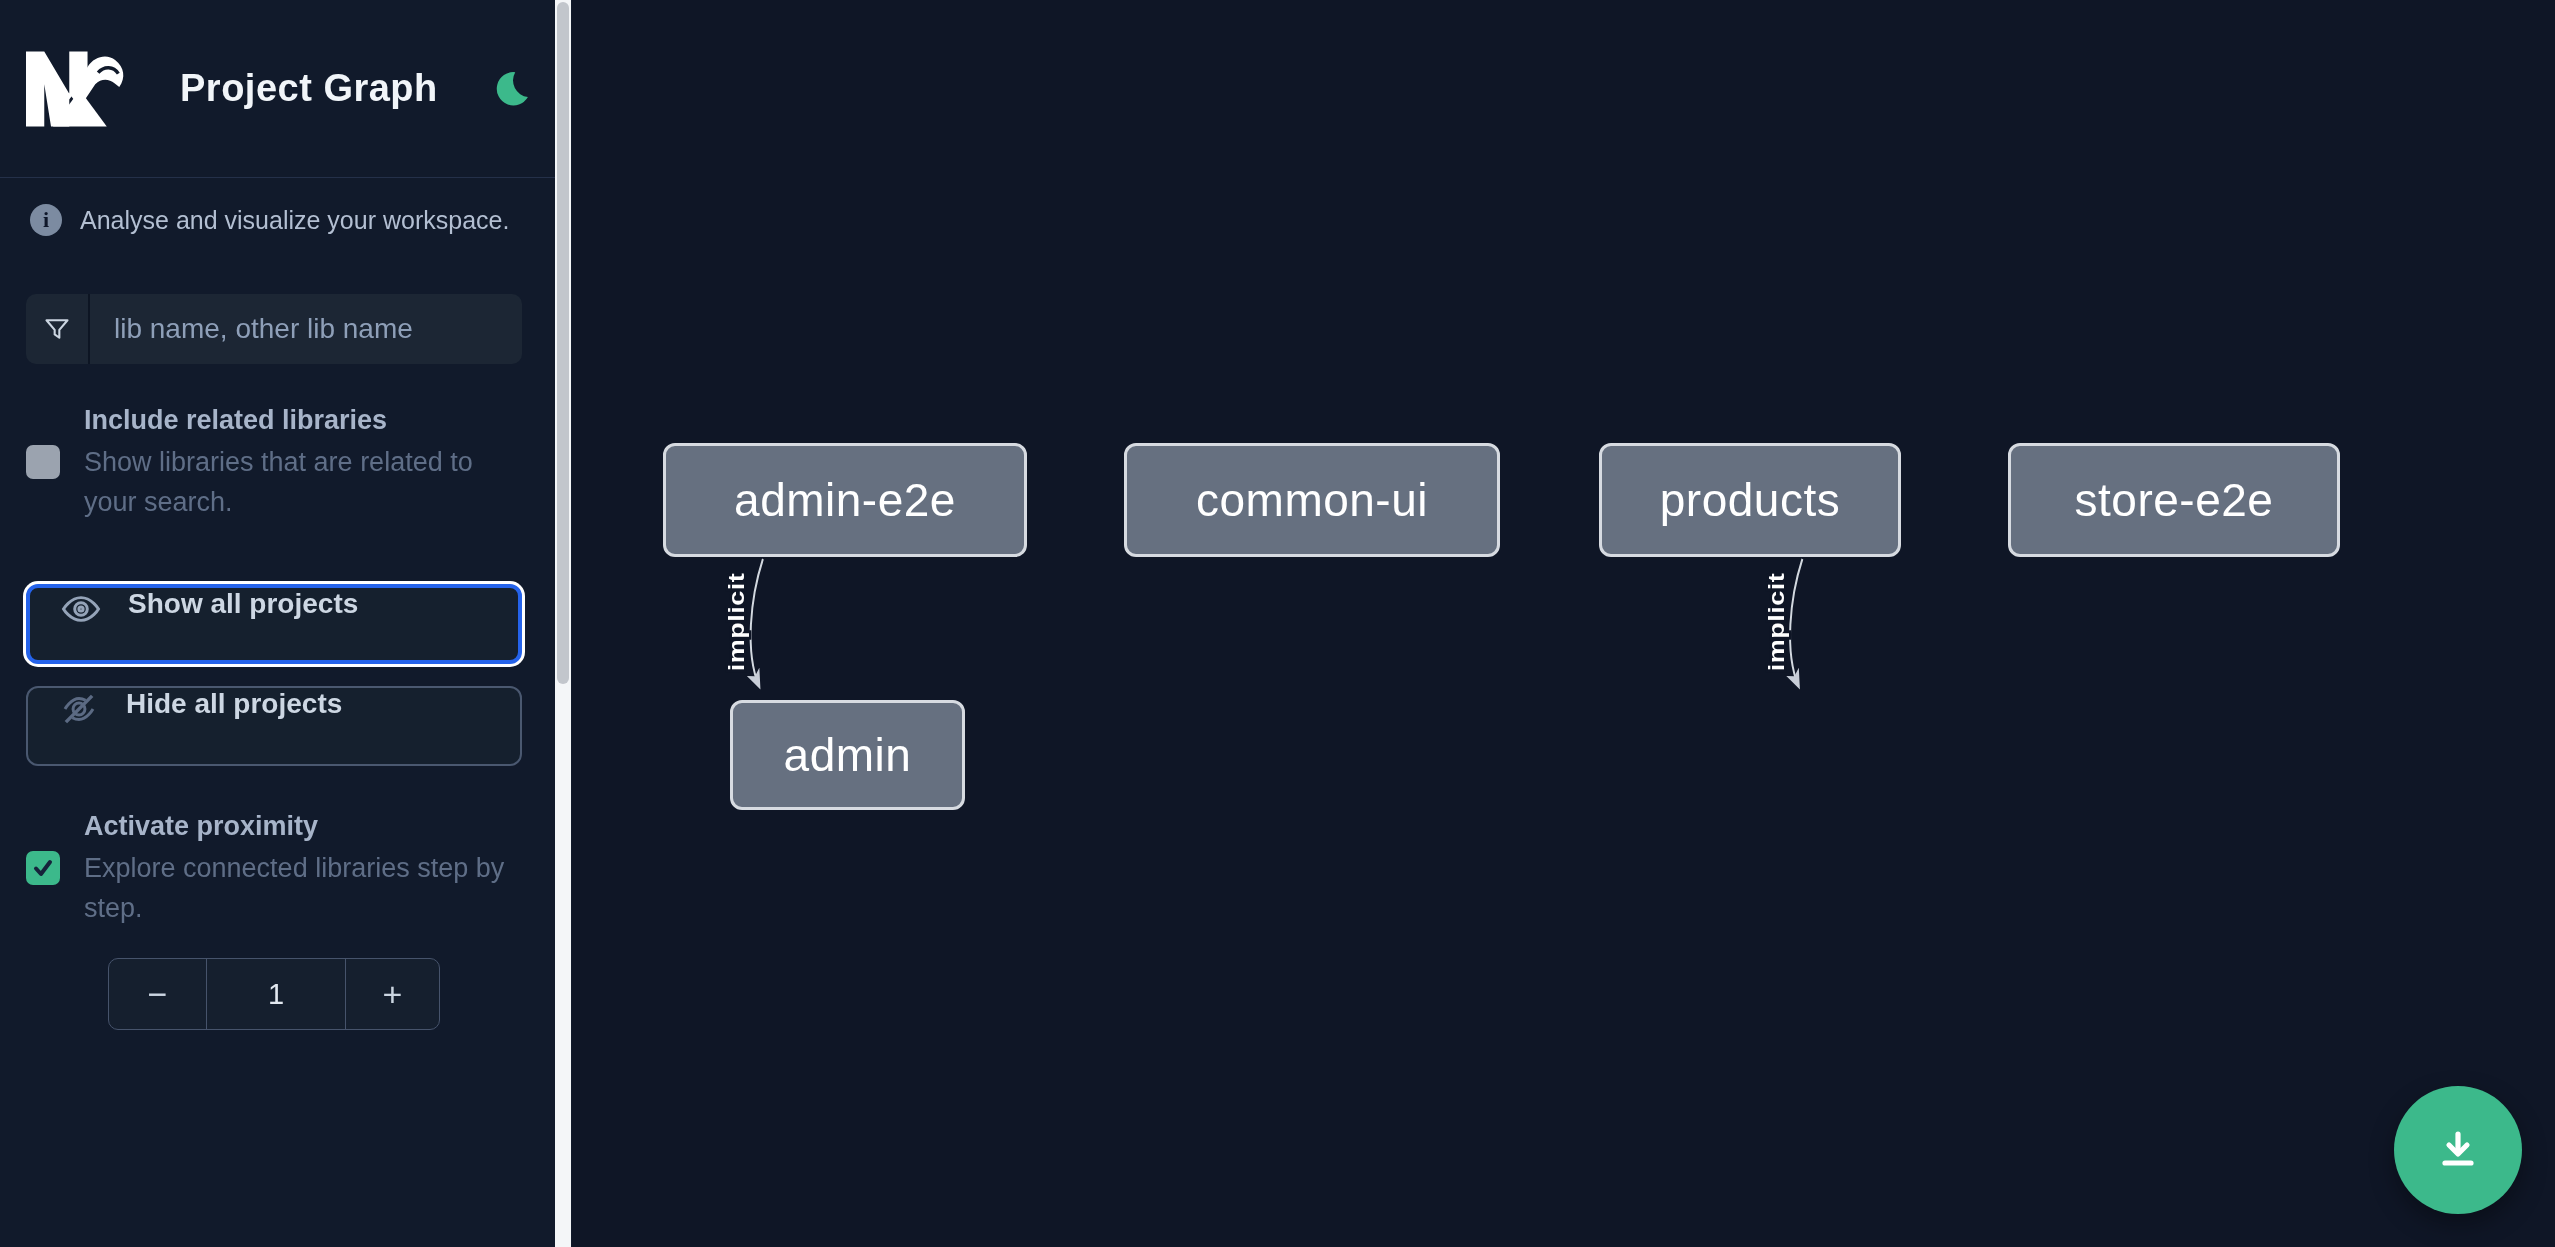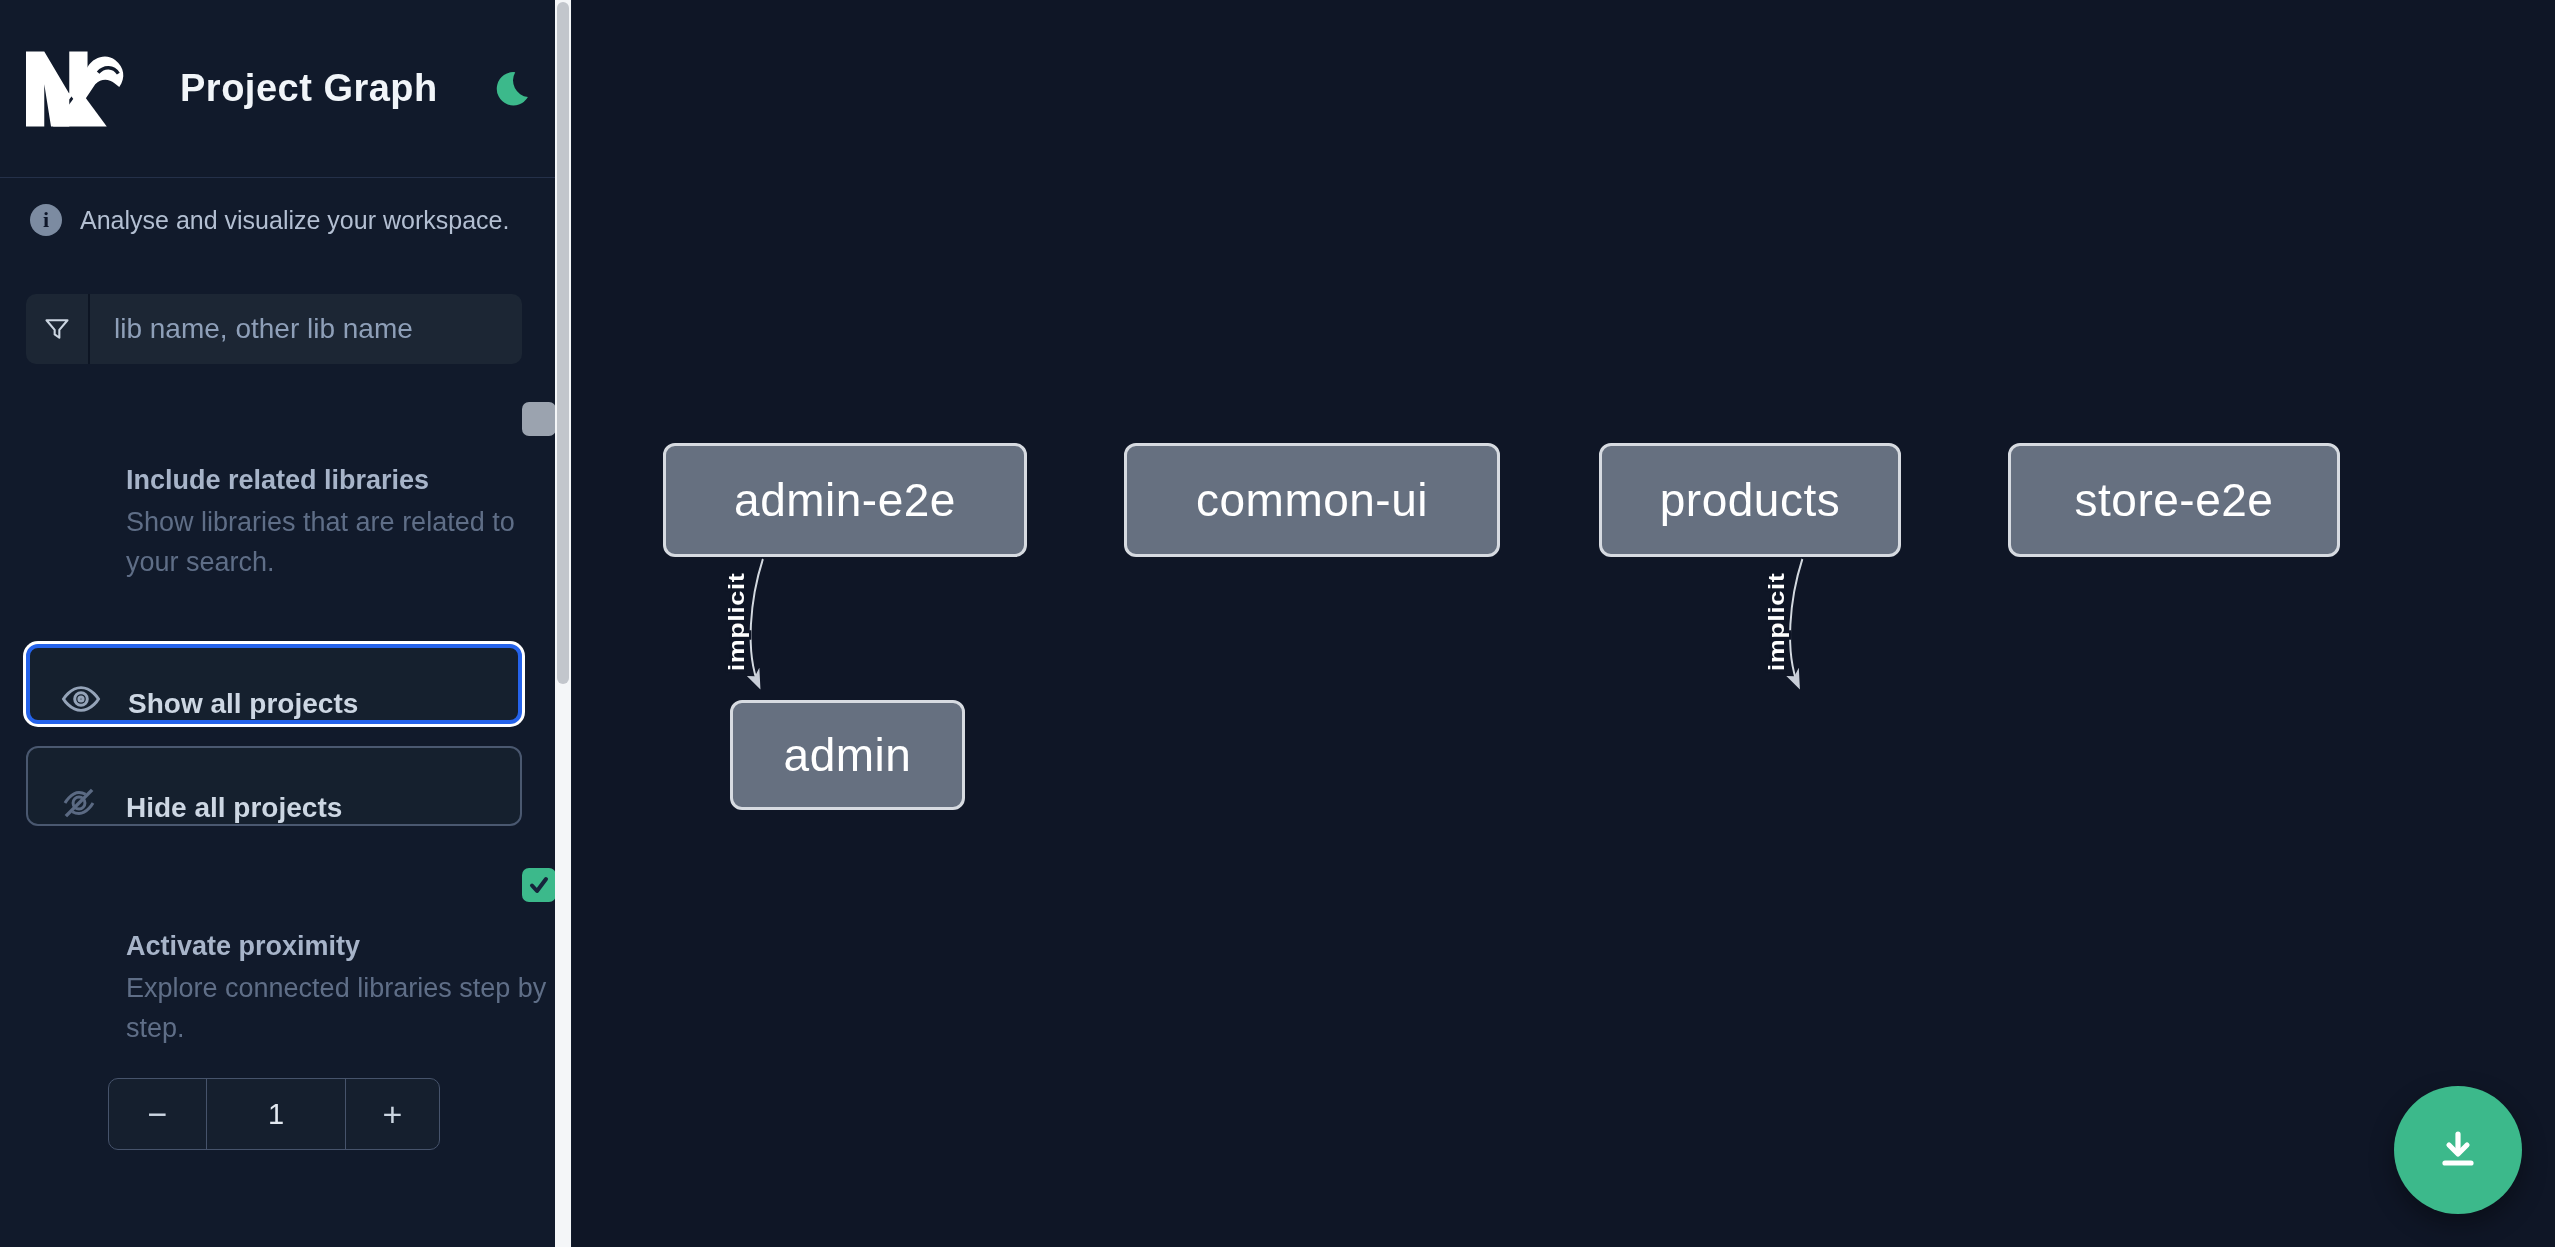--- a/index.html
+++ b/index.html
@@ -26,29 +26,29 @@
   .info-row{display:flex;align-items:center;gap:18px;padding:26px 20px 0 30px;}
   .info-icon{width:32px;height:32px;border-radius:50%;background:#7c8ba1;color:#0f172a;
     font-weight:700;font-size:22px;display:flex;align-items:center;justify-content:center;flex:0 0 auto;font-family:"Liberation Serif",serif;}
   .tagline{font-size:25px;color:#b3bfd2;}
 
   .search-box{margin:58px 0 0 26px;width:496px;height:70px;background:var(--panel);border-radius:10px;display:flex;overflow:hidden;}
   .search-icon-cell{width:64px;display:flex;align-items:center;justify-content:center;border-right:2px solid #0d1523;flex:0 0 auto;}
   .search-input{flex:1;background:transparent;border:none;outline:none;padding:0 24px;font-size:28px;color:#cbd5e1;font-family:"Liberation Sans",sans-serif;}
   .search-input::placeholder{color:var(--text-muted);}
 
-  .toggle-block{display:flex;align-items:flex-end;gap:24px;padding-left:26px;margin-top:36px;flex-direction:column;}
+  .toggle-block{display:flex;align-items:center;gap:24px;padding-left:26px;margin-top:36px;}
   .checkbox{width:34px;height:34px;border-radius:7px;margin-top:2px;flex:0 0 auto;cursor:pointer;display:flex;align-items:center;justify-content:center;}
   .cb-gray{background:#9ba3af;}
   .cb-white{background:#ffffff;}
   .cb-green{background:var(--accent-green);}
   .toggle-title{font-size:27px;font-weight:700;color:var(--text-label);line-height:40px;cursor:pointer;}
   .toggle-desc{font-size:27px;color:var(--text-desc);line-height:40px;max-width:430px;margin-top:2px;}
 
-  .sb-button{display:flex;align-items:flex-end;margin:0 0 0 26px;width:496px;height:80px;border-radius:12px;
+  .sb-button{display:flex;align-items:flex-start;margin:0 0 0 26px;width:496px;height:80px;border-radius:12px;
     background:var(--panel-btn);border:2px solid #4a5870;cursor:pointer;padding-left:30px;gap:26px;}
   .sb-button .btn-label{font-size:28px;font-weight:700;color:#cdd7e3;}
   .btn-show{margin-top:62px;border:4px solid var(--focus-blue);box-shadow:0 0 0 3px #ffffff;}
   .btn-hide{margin-top:22px;}
 
   .blk-group{margin-top:72px;}
   .blk-prox{margin-top:40px;}
 
   .stepper{margin:30px 0 0 108px;width:332px;height:72px;display:flex;border:1px solid #46536b;border-radius:10px;background:#151f2e;overflow:hidden;}
   .step-btn{flex:0 0 97px;display:flex;align-items:center;justify-content:center;background:transparent;border:none;

